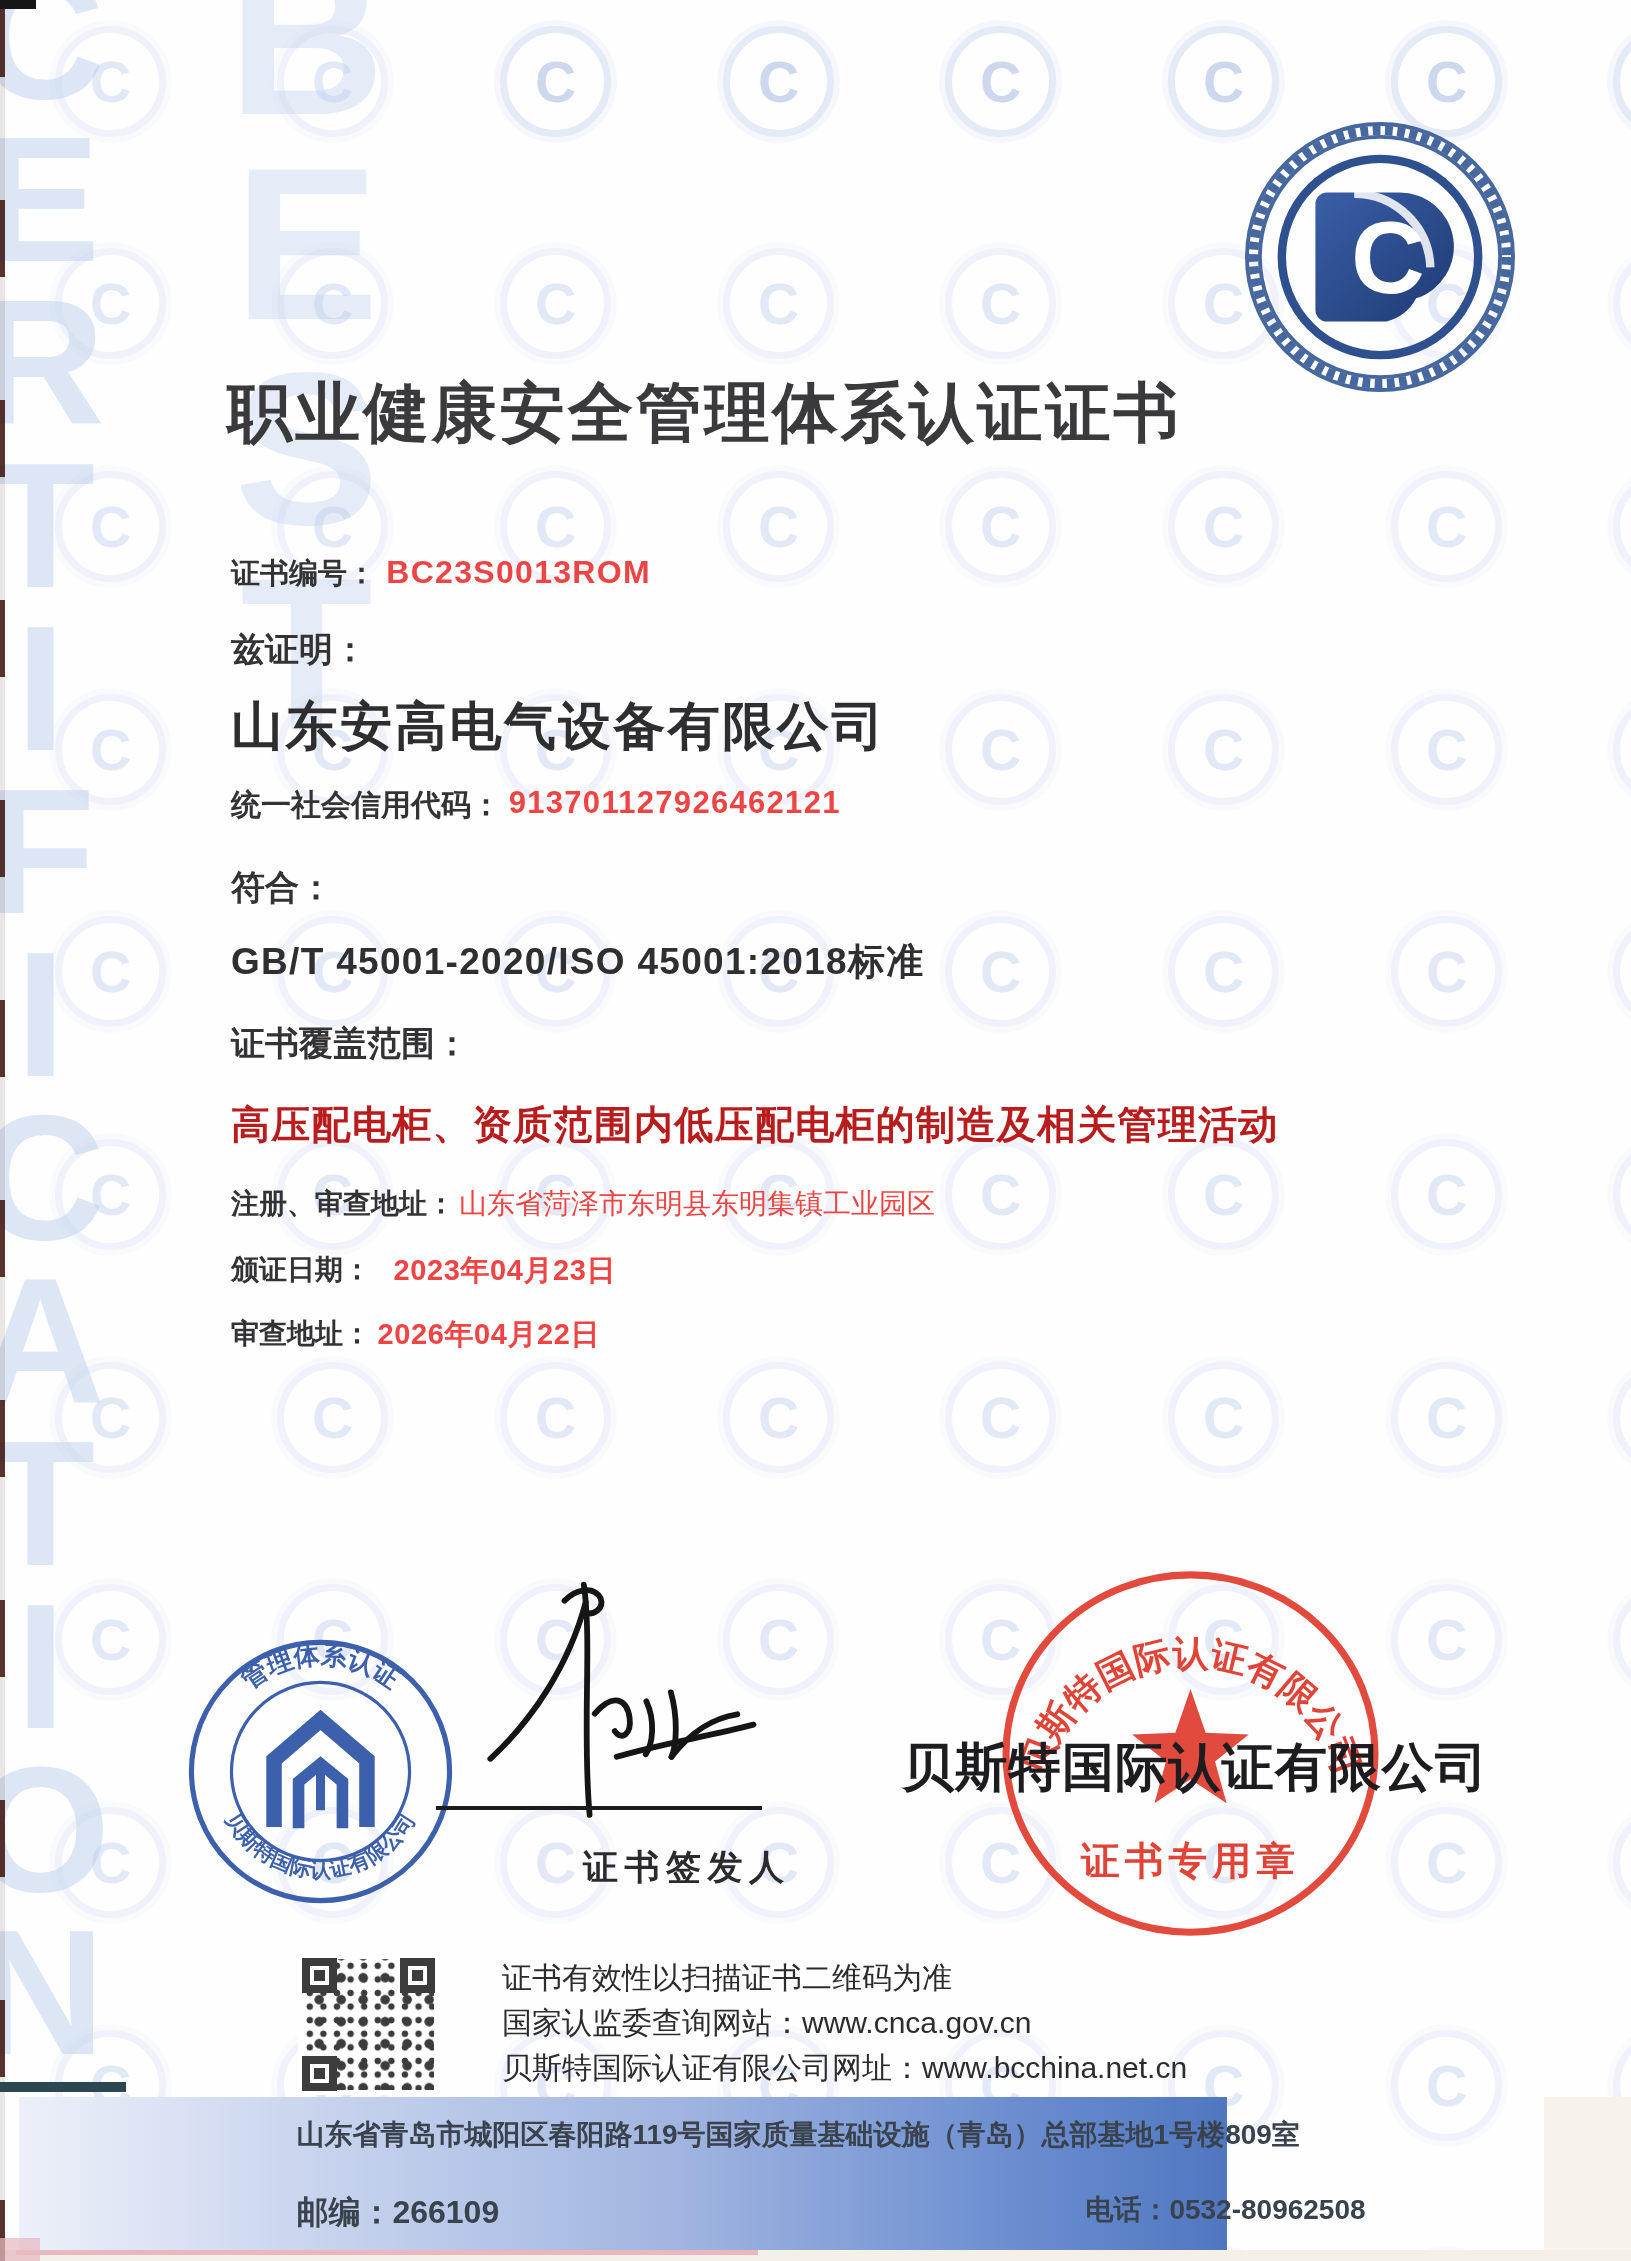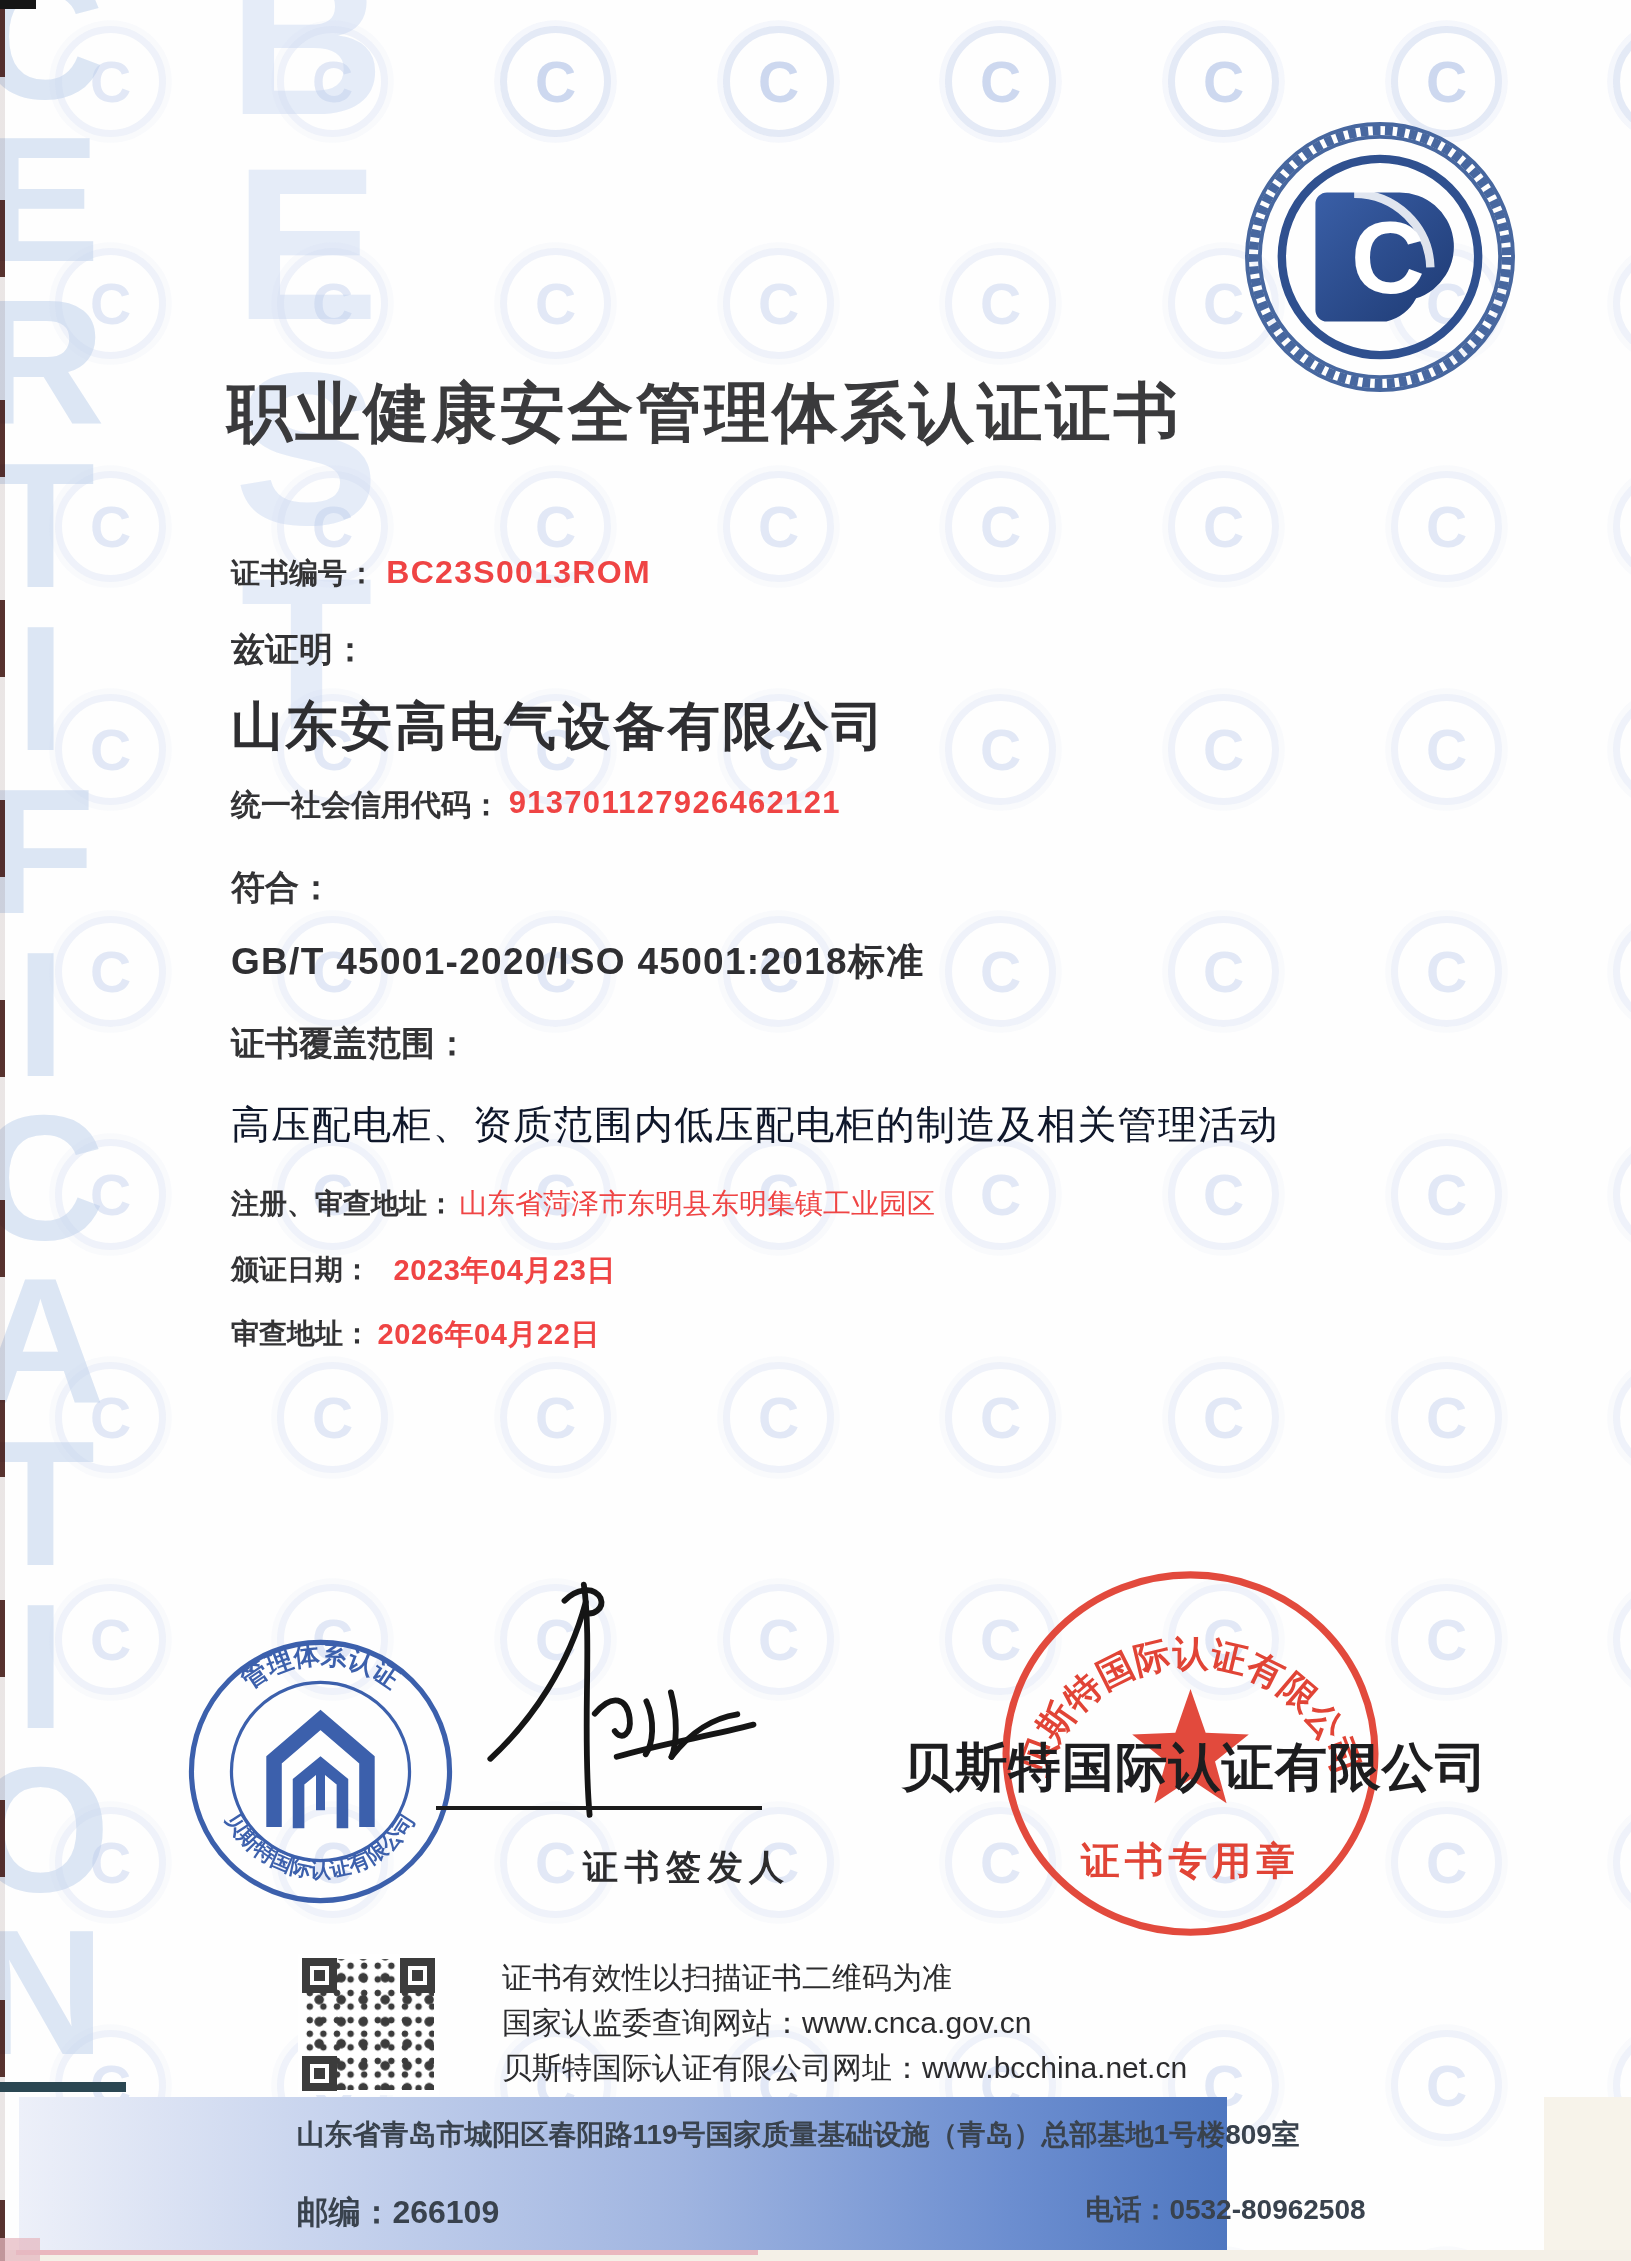--- a/index.html
+++ b/index.html
@@ -36,21 +36,21 @@
   .val{color:#ef4444;}
   .r-certno{top:554px;}  .r-certno .lbl{font-size:29px;}
   .r-certno .val{font-size:32px;font-weight:700;letter-spacing:1.3px;margin-left:10.3px;}
   .r-certify{top:627px;} .r-certify .lbl{font-size:34px;}
   .r-company{top:692px;font-size:52px;font-weight:700;letter-spacing:2.6px;color:#2e2e31;}
   .r-credit{top:785px;} .r-credit .lbl{font-size:30px;}
   .r-credit .val{font-size:31px;font-weight:600;letter-spacing:1.3px;margin-left:7.7px;}
   .r-conform{top:865px;} .r-conform .lbl{font-size:34px;}
   .r-standard{top:937px;font-size:37px;font-weight:600;letter-spacing:1.3px;color:#2f2f32;}
   .r-scopelbl{top:1021px;} .r-scopelbl .lbl{font-size:34px;}
-  .r-scope{top:1098px;font-size:39px;font-weight:400;letter-spacing:1.3px;color:#0f172a;}
+  .r-scope{top:1098px;font-size:39px;font-weight:700;letter-spacing:1.3px;color:#b91c1c;}
   .r-address{top:1185px;} .r-address .lbl{font-size:28px;}
   .r-address .val{font-size:28px;margin-left:3.9px;}
   .r-issue{top:1251px;gap:16px;}  .r-issue .lbl{font-size:28px;}
   .r-issue .val{font-size:29px;font-weight:600;margin-left:6.5px;letter-spacing:0.6px;}
   .r-valid{top:1315px;}  .r-valid .lbl{font-size:28px;}
   .r-valid .val{font-size:29px;font-weight:600;margin-left:6.5px;letter-spacing:0.6px;}
   
   .seal-blue{position:absolute;left:185px;top:1636px;z-index:2;}
   .signature{position:absolute;left:400px;top:1562px;z-index:3;}
   .sig-line{position:absolute;left:436px;top:1806px;width:326px;height:3.9px;background:#1c1c1c;z-index:3;}

